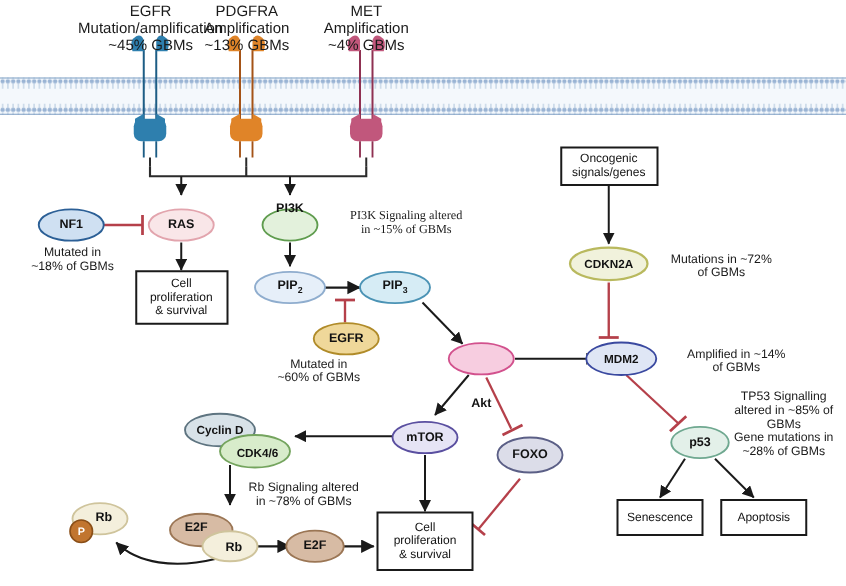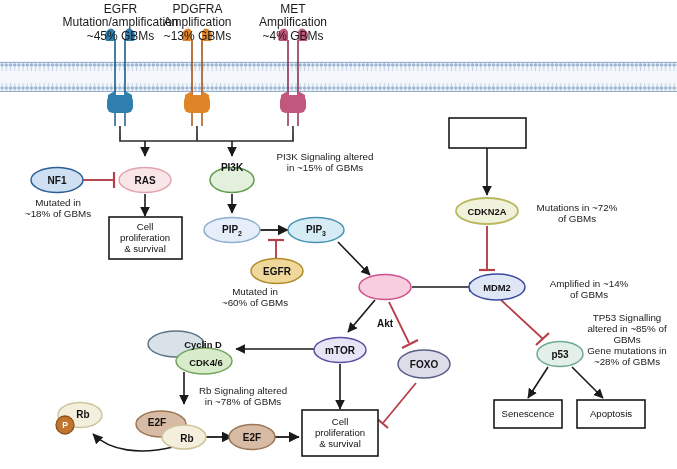--- a/index.html
+++ b/index.html
@@ -177,43 +177,45 @@
 
   <div class="nodetext" style="left:57px;top:180px;">NF1</div>
   <div class="nodetext" style="left:145px;top:180px;text-align:right;">RAS</div>
   <div class="nodetext" style="left:232px;top:167px;">PI3K</div>
   <div class="nodetext" style="left:232px;top:230px;">PIP<span class="sub">2</span></div>
   <div class="nodetext" style="left:316px;top:230px;">PIP<span class="sub">3</span></div>
   <div class="nodetext" style="left:277px;top:271px;">EGFR</div>
   <div class="nodetext" style="left:385px;top:287px;margin-top:36px;">Akt</div>
   <div class="nodetext" style="left:340px;top:350px;">mTOR</div>
   <div class="nodetext" style="left:424px;top:364px;">FOXO</div>
-  <div class="nodetext md" style="left:176px;top:344px;margin-left:27px;">Cyclin D</div>
+  <div class="nodetext md" style="left:176px;top:344px;">Cyclin D</div>
   <div class="nodetext md" style="left:206px;top:362px;">CDK4/6</div>
   <div class="nodetext" style="left:157px;top:422px;">E2F</div>
   <div class="nodetext" style="left:187px;top:438px;">Rb</div>
   <div class="nodetext" style="left:83px;top:414px;">Rb</div>
   <div class="nodetext sm" style="left:65px;top:425px;color:#fff;">P</div>
   <div class="nodetext" style="left:252px;top:437px;">E2F</div>
   <div class="nodetext md" style="left:487px;top:211px;">CDKN2A</div>
   <div class="nodetext md" style="left:497px;top:287px;">MDM2</div>
   <div class="nodetext" style="left:560px;top:354px;">p53</div>
 
+  <div class="boxtext" style="left:487px;top:133px;width:77px;">Oncogenic
+signals/genes</div>
   <div class="boxtext" style="left:145px;top:238px;width:73px;">Cell
 proliferation
 &amp; survival</div>
   <div class="boxtext" style="left:340px;top:433px;width:76px;">Cell
 proliferation
 &amp; survival</div>
   <div class="boxtext" style="left:528px;top:414px;width:68px;">Senescence</div>
   <div class="boxtext" style="left:611px;top:414px;width:68px;">Apoptosis</div>
 
   <div class="lbl note" style="left:4px;top:198px;width:108px;">Mutated in
 ~18% of GBMs</div>
-  <div class="lbl note" style="left:250px;top:152px;width:150px;">PI3K Signaling altered
+  <div class="lbl note" style="left:250px;top:168px;width:150px;font-family:Liberation Serif, serif;">PI3K Signaling altered
 in ~15% of GBMs</div>
   <div class="lbl note" style="left:201px;top:287px;width:108px;">Mutated in
 ~60% of GBMs</div>
   <div class="lbl note" style="left:513px;top:203px;width:128px;">Mutations in ~72%
 of GBMs</div>
   <div class="lbl note" style="left:525px;top:279px;width:128px;">Amplified in ~14%
 of GBMs</div>
   <div class="lbl note" style="left:577px;top:313px;width:100px;">TP53 Signalling
 altered in ~85% of
 GBMs

